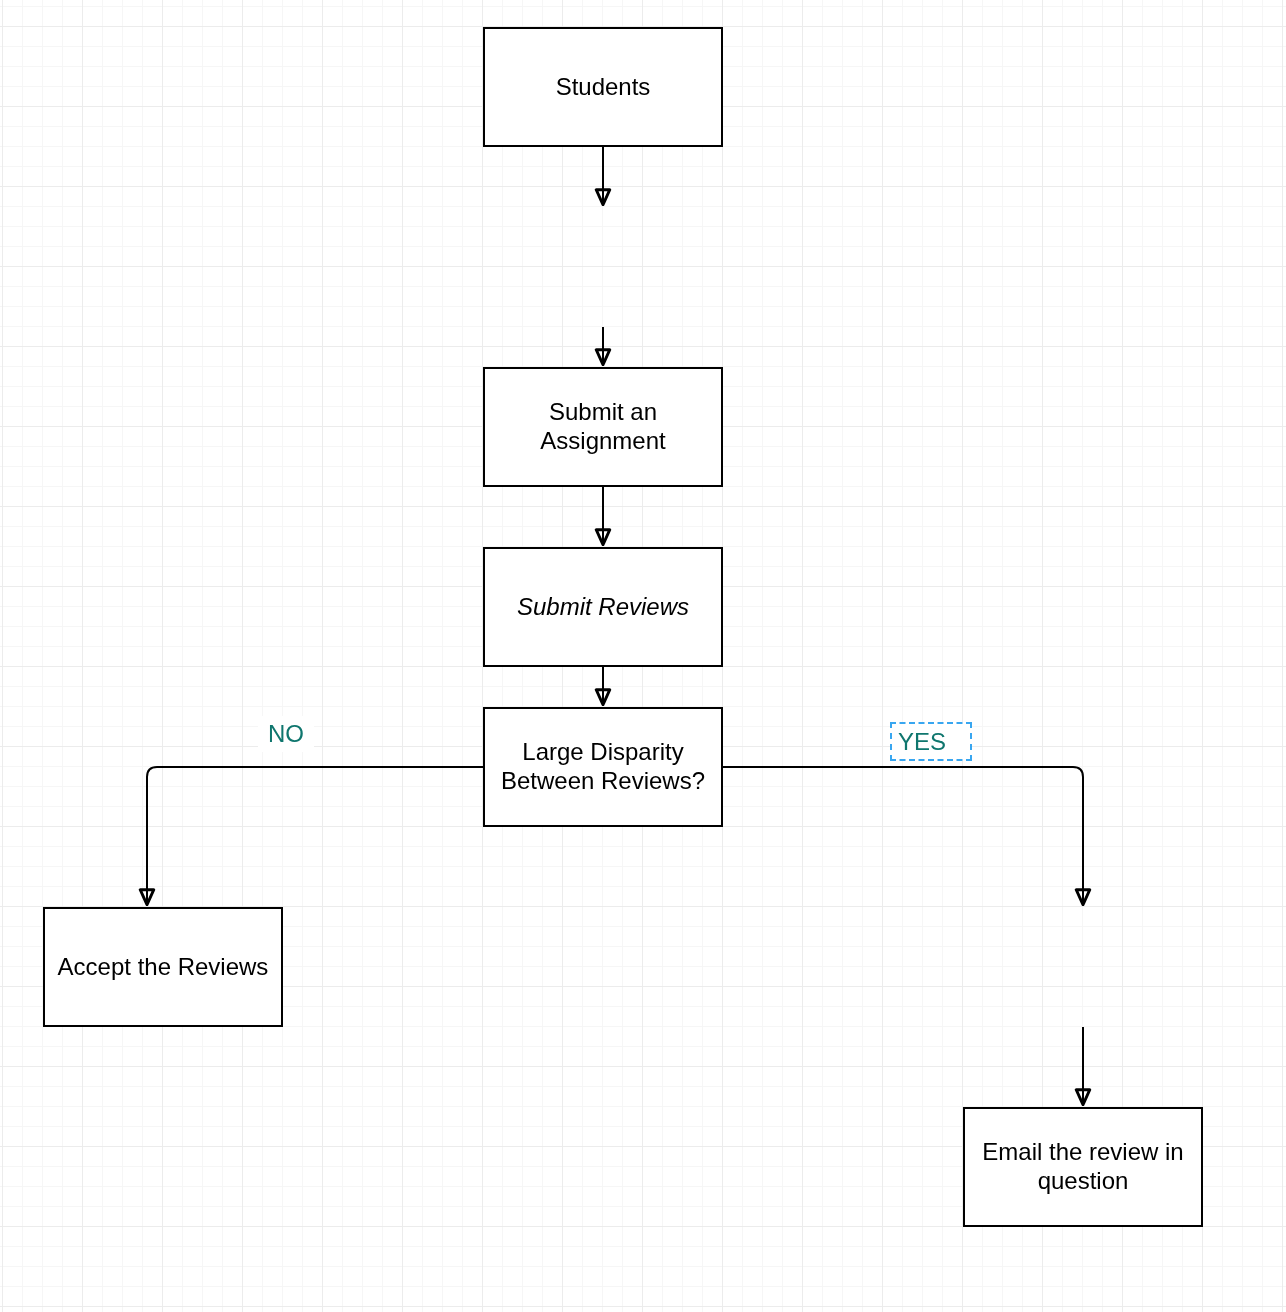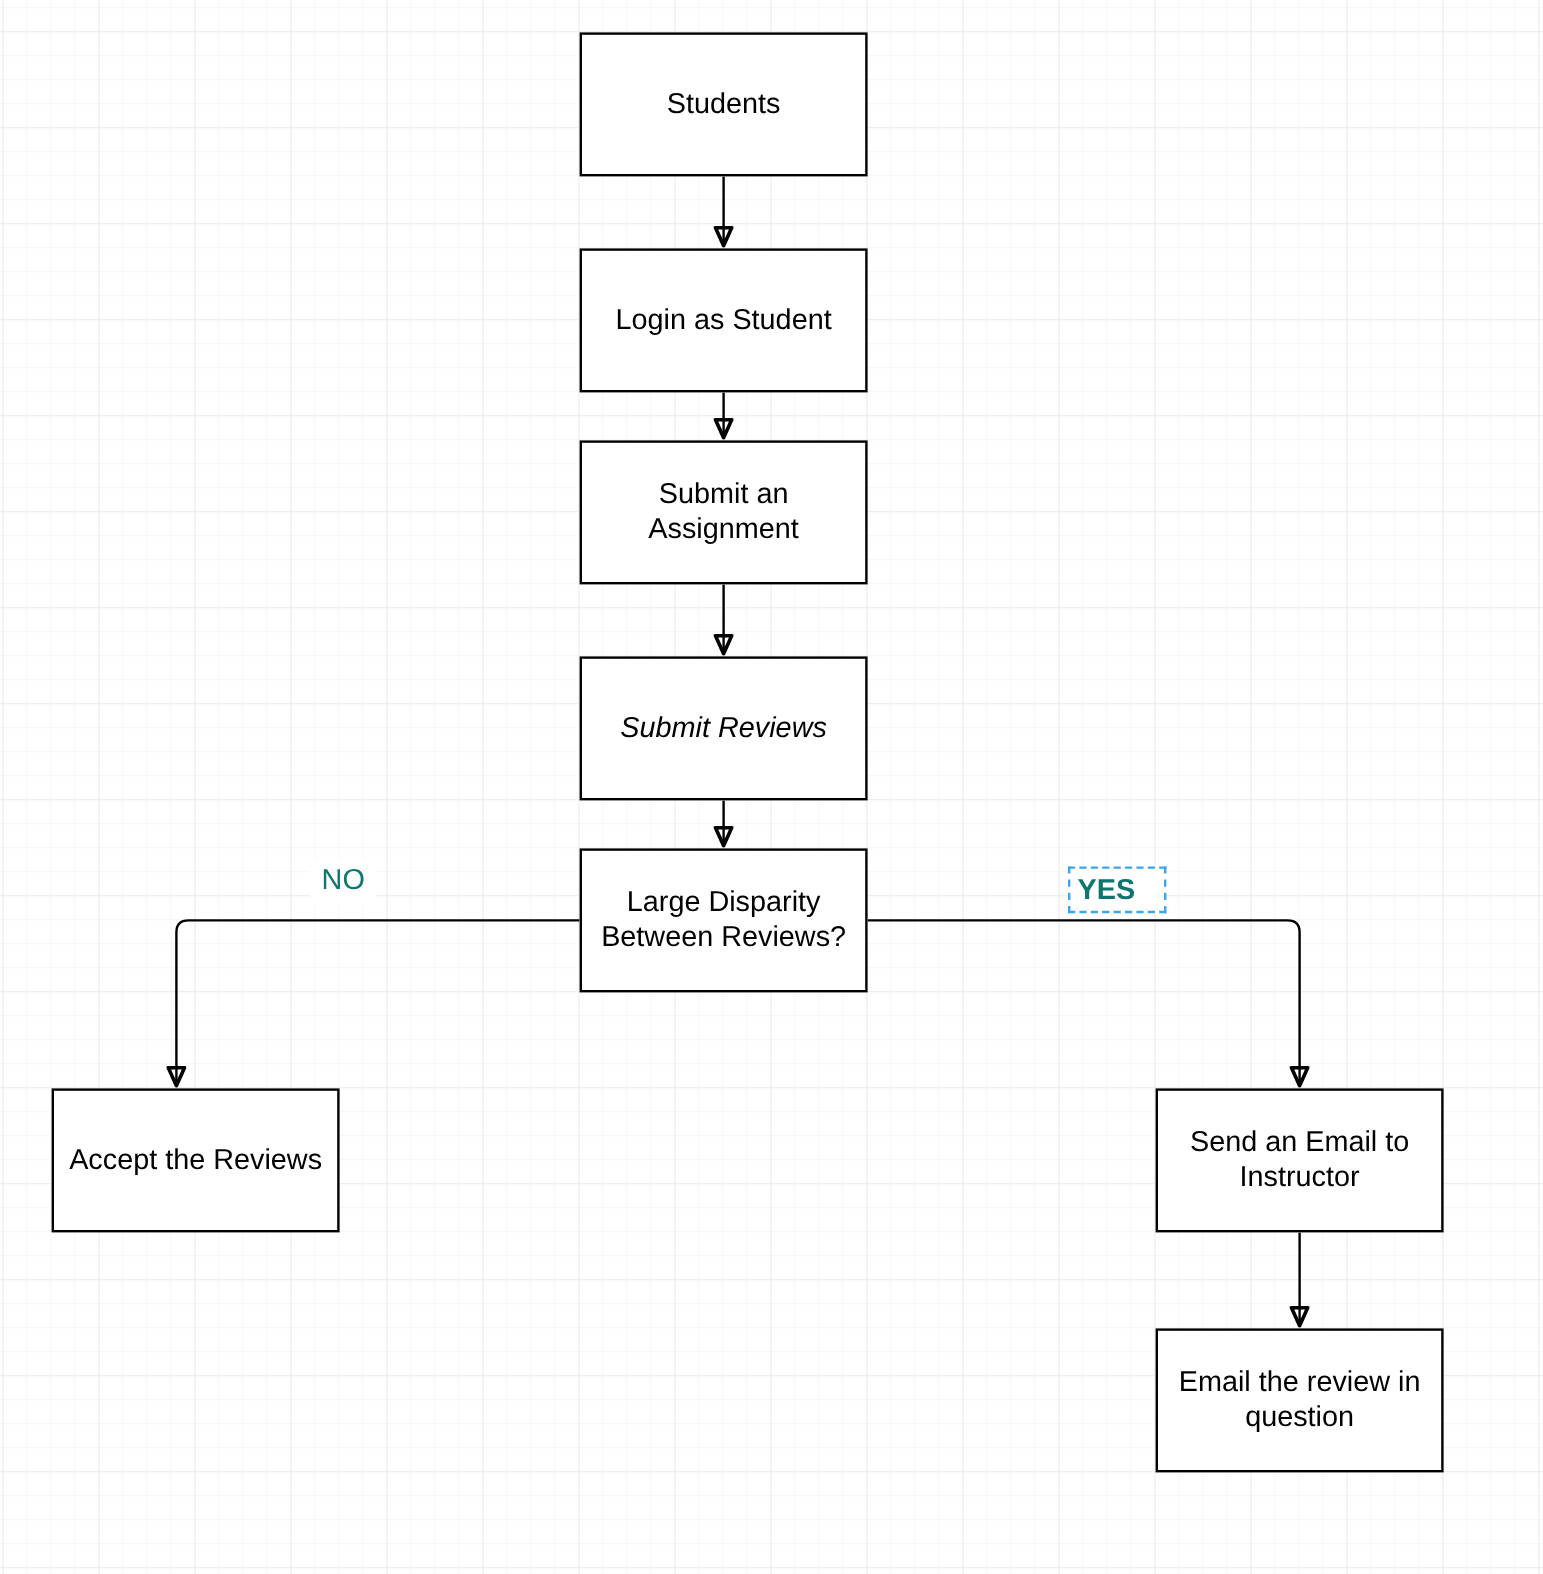--- a/index.html
+++ b/index.html
@@ -75,21 +75,20 @@
   }
   .edge-label-yes {
     left: 890px;
     top: 722px;
     width: 82px;
     height: 39px;
     box-sizing: border-box;
     border: 2px dashed #38a6f0;
     padding-left: 6px;
     justify-content: flex-start;
-    font-weight: bold;
   }
 </style>
 </head>
 <body>
 
 <div class="canvas">
 
   <svg class="edges" viewBox="0 0 1286 1312">
     <defs>
       <marker id="arrow" viewBox="0 0 12 12" refX="10.5" refY="6" markerWidth="9" markerHeight="9" orient="auto-start-reverse">
@@ -102,43 +101,37 @@
     <path d="M603 667 L603 704" marker-end="url(#arrow)"></path>
     <path d="M483 767 L157 767 Q147 767 147 777 L147 904" marker-end="url(#arrow)"></path>
     <path d="M723 767 L1073 767 Q1083 767 1083 777 L1083 904" marker-end="url(#arrow)"></path>
     <path d="M1083 1027 L1083 1104" marker-end="url(#arrow)"></path>
   </svg>
 
   <div class="node node-students">
     <span>Students</span>
   </div>
 
-  <div class="node node-login">
-    <span>Login as Student</span>
-  </div>
 
   <div class="node node-submit-assignment">
     <span>Submit an Assignment</span>
   </div>
 
   <div class="node node-submit-reviews">
     <span>Submit Reviews</span>
   </div>
 
   <div class="node node-accept">
     <span>Accept the Reviews</span>
   </div>
 
   <div class="node node-disparity">
     <span>Large Disparity Between Reviews?</span>
   </div>
 
-  <div class="node node-email">
-    <span>Send an Email to Instructor</span>
-  </div>
 
   <div class="node node-list-review">
     <span>Email the review in question</span>
   </div>
 
   <div class="edge-label edge-label-no">
     <span>NO</span>
   </div>
 
   <div class="edge-label edge-label-yes">

